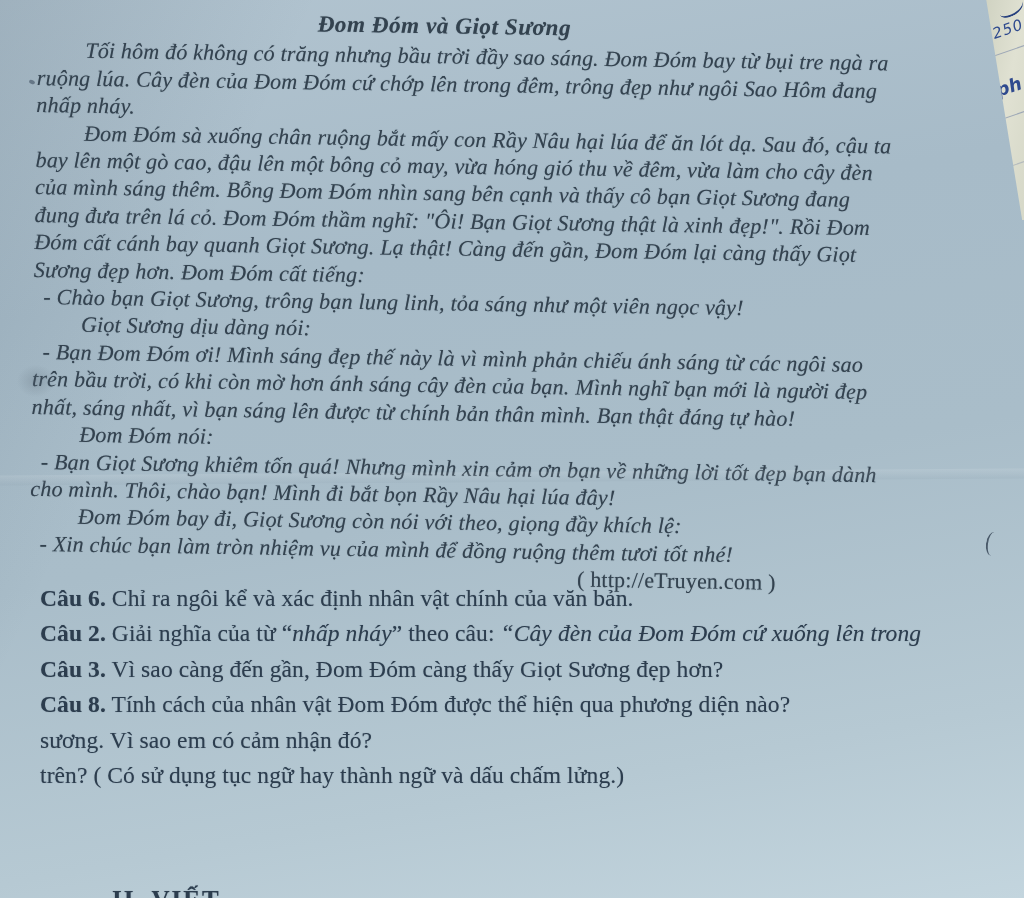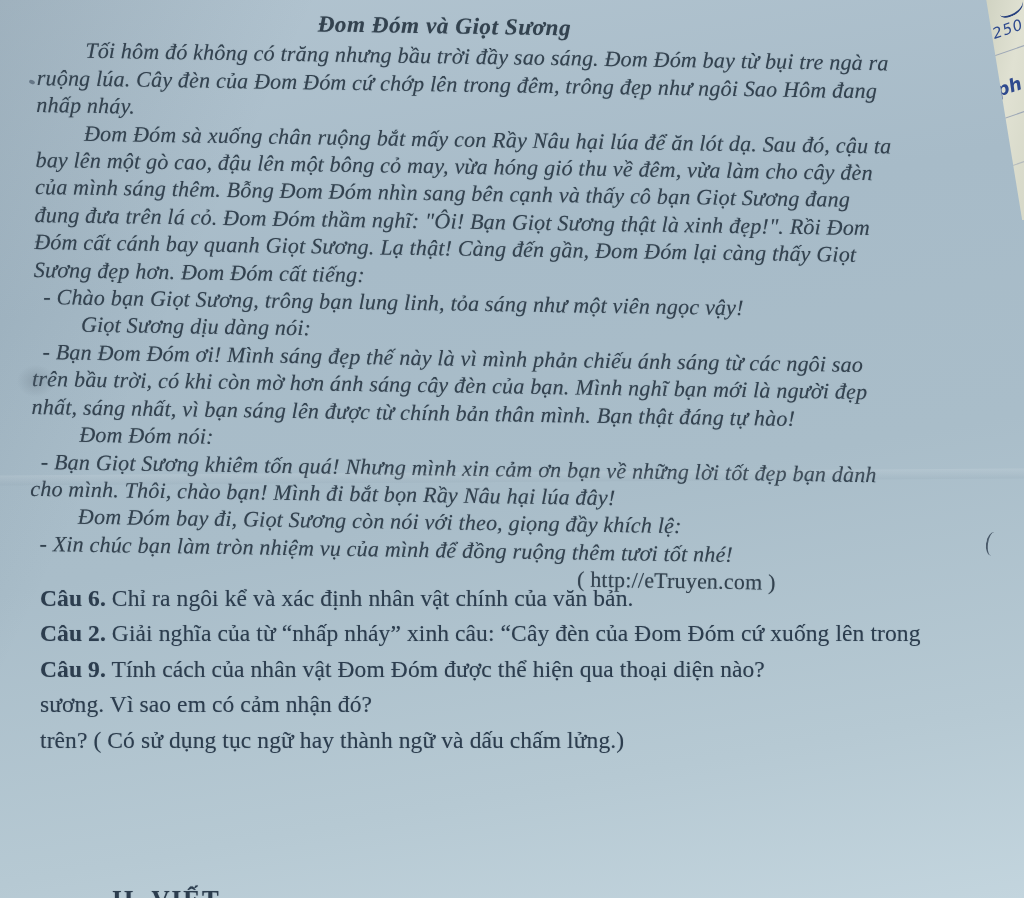--- a/index.html
+++ b/index.html
@@ -33,21 +33,21 @@
   .source-line { padding-left: 548px; font-style: normal; }
 
   
   .questions {
     position: absolute; left: 40px; top: 581px; width: 980px;
     color: #2c3d4e; font-size: 23.5px; line-height: 35.4px;
     white-space: nowrap; letter-spacing: 0.1px;
     text-shadow: 0 0 1px rgba(44,61,78,0.4);
   }
   .sg-b { font-weight: bold; }
-  .sg-i { }
+  .sg-i { font-style: italic; }
   .sg-n { font-style: normal; }
 
   
   .cutoff {
     position: absolute; left: 112px; top: 886px;
     font-weight: bold; font-size: 25px; color: #2c3d4e;
     letter-spacing: 2px; text-shadow: 0 0 1px rgba(44,61,78,0.5);
   }
 
   
@@ -123,22 +123,23 @@
         <div class="s-line dash">- Bạn Giọt Sương khiêm tốn quá! Nhưng mình xin cảm ơn bạn về những lời tốt đẹp bạn dành</div>
         <div class="s-line flush">cho mình. Thôi, chào bạn! Mình đi bắt bọn Rầy Nâu hại lúa đây!</div>
         <div class="s-line indent">Đom Đóm bay đi, Giọt Sương còn nói với theo, giọng đầy khích lệ:</div>
         <div class="s-line dash">- Xin chúc bạn làm tròn nhiệm vụ của mình để đồng ruộng thêm tươi tốt nhé!</div>
       </div>
     <div class="source-line">( http://eTruyen.com )</div>
   </div>
 
   <div class="questions" id="question-lines">
       <div class="q-line"><span class="sg-b">Câu 6.</span><span class="sg-n"> Chỉ ra ngôi kể và xác định nhân vật chính của văn bản.</span></div>
-      <div class="q-line"><span class="sg-b">Câu 2.</span><span class="sg-n"> Giải nghĩa của từ “</span><span class="sg-i">nhấp nháy</span><span class="sg-n">” xinh câu: </span><span class="sg-i">“Cây đèn của Đom Đóm cứ xuống lên trong</span></div>
-      <div class="q-line"><span class="sg-b">Câu 9.</span><span class="sg-n"> Tính cách của nhân vật Đom Đóm được thể hiện qua thoại diện nào?</span></div>
+      <div class="q-line"><span class="sg-b">Câu 2.</span><span class="sg-n"> Giải nghĩa của từ “</span><span class="sg-i">nhấp nháy</span><span class="sg-n">” theo câu: </span><span class="sg-i">“Cây đèn của Đom Đóm cứ xuống lên trong</span></div>
+      <div class="q-line"><span class="sg-b">Câu 3.</span><span class="sg-n"> Vì sao càng đến gần, Đom Đóm càng thấy Giọt Sương đẹp hơn?</span></div>
+      <div class="q-line"><span class="sg-b">Câu 8.</span><span class="sg-n"> Tính cách của nhân vật Đom Đóm được thể hiện qua phương diện nào?</span></div>
       <div class="q-line"><span class="sg-n">sương. Vì sao em có cảm nhận đó?</span></div>
       <div class="q-line"><span class="sg-n">trên? ( Có sử dụng tục ngữ hay thành ngữ và dấu chấm lửng.)</span></div>
     </div>
 
   <div class="cutoff">II. VIẾT</div>
 
   <div class="notebook">
     <div class="hw-scratch"></div>
     <div class="hw hw-number">250</div>
     <div class="nb-rule r1"></div>

